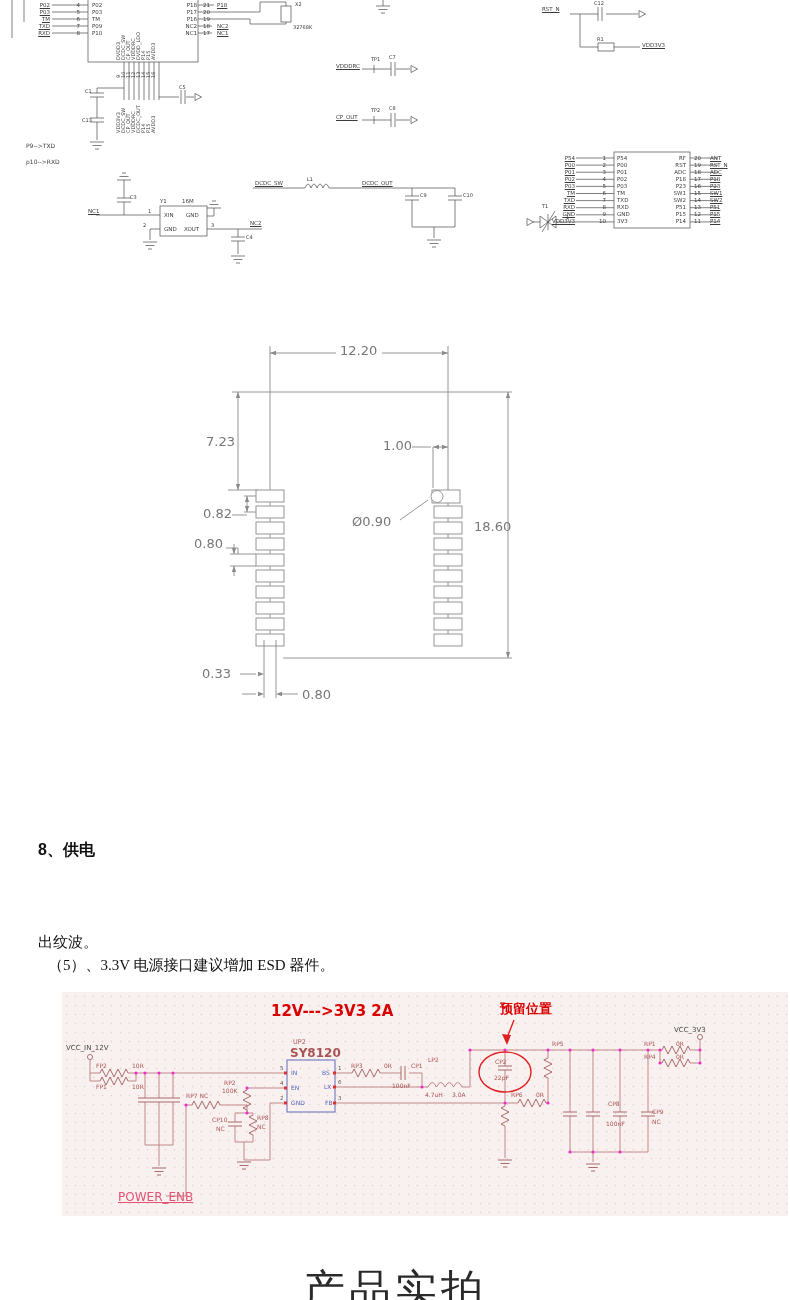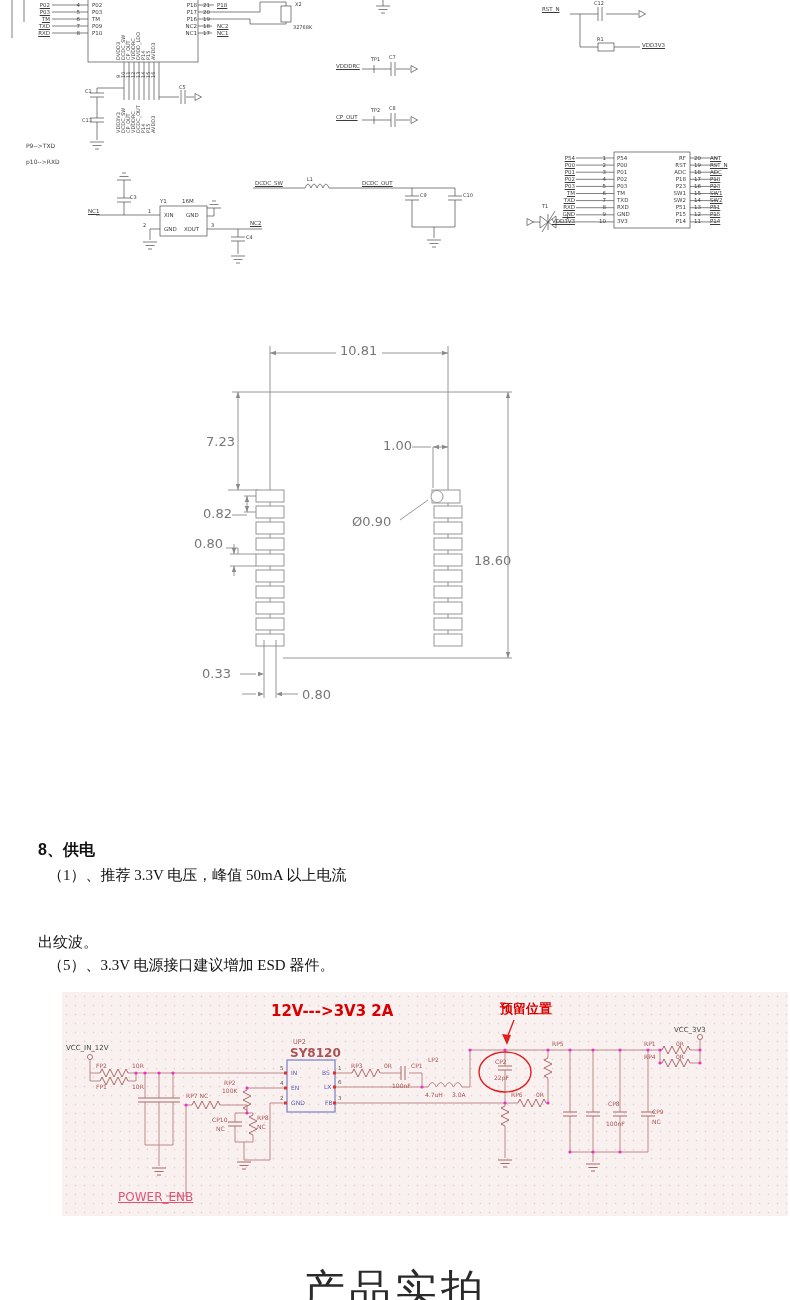--- a/index.html
+++ b/index.html
@@ -493,32 +493,31 @@
         <span class="m2">10</span>
         <span class="m3">3V3</span>
         <span class="m4">P14</span>
         <span class="m5">11</span>
         <span class="m6">P14</span>
       </div>
     </div>
   <span class="t s5" style="left:542px;top:203px;">T1</span>
   <span class="t s5" style="left:566px;top:214px;">1</span>
 
-  <span class="dimt" style="left:340px;top:343px;">10.81</span>
+  <span class="dimt" style="left:340px;top:343px;">12.20</span>
   <span class="dimt" style="left:206px;top:434px;">7.23</span>
   <span class="dimt" style="left:383px;top:438px;">1.00</span>
   <span class="dimt" style="left:203px;top:506px;">0.82</span>
   <span class="dimt" style="left:194px;top:536px;">0.80</span>
   <span class="dimt" style="left:352px;top:514px;">Ø0.90</span>
-  <span class="dimt" style="left:474px;top:519px;margin-top:34px;">18.60</span>
+  <span class="dimt" style="left:474px;top:519px;">18.60</span>
   <span class="dimt" style="left:202px;top:666px;">0.33</span>
   <span class="dimt" style="left:302px;top:687px;">0.80</span>
 
   <div class="zh zh-h" style="left:38px;top:840px;">8、供电</div>
-  <div class="zh" style="left:48px;top:866px;">（1）、推荐 3.3V 电压，峰值 50mA 以上电流</div>
   <div class="zh" style="left:38px;top:933px;">出纹波。</div>
   <div class="zh" style="left:48px;top:956px;">（5）、3.3V 电源接口建议增加 ESD 器件。</div>
 
   <span class="ptred" style="left:271px;top:1002px;font-size:15px;">12V---&gt;3V3 2A</span>
   <span class="ptred" style="left:500px;top:1000px;font-size:13px;">预留位置</span>
   <span class="ptd" style="left:66px;top:1044px;">VCC_IN_12V</span>
   <span class="pt" style="left:96px;top:1062px;">FP2</span>
   <span class="pt" style="left:132px;top:1062px;">10R</span>
   <span class="pt" style="left:96px;top:1083px;">FP1</span>
   <span class="pt" style="left:132px;top:1083px;">10R</span>

